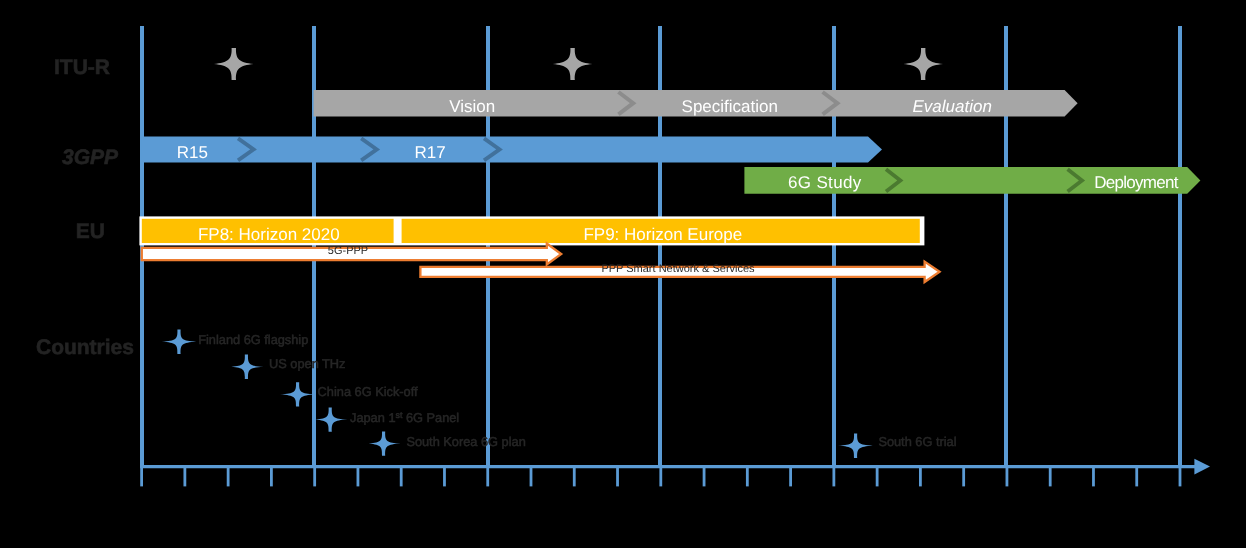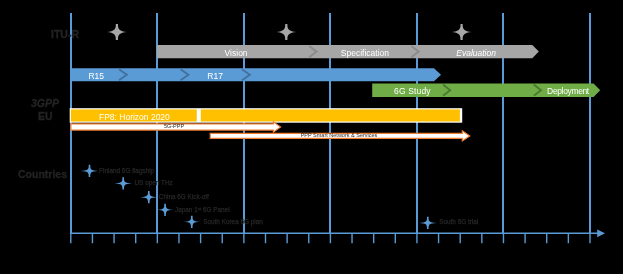--- a/index.html
+++ b/index.html
@@ -27,22 +27,22 @@
 <div id="root">
 
   <div class="gl" style="left:69.8px;"></div>
   <div class="gl" style="left:156.33px;"></div>
   <div class="gl" style="left:242.86px;"></div>
   <div class="gl" style="left:329.39px;"></div>
   <div class="gl" style="left:415.92px;"></div>
   <div class="gl" style="left:502.45px;"></div>
   <div class="gl" style="left:588.98px;"></div>
 
-  <div class="rowlabel" style="left:0;top:28.7px;width:55px;padding-left:24px;">ITU-R</div>
-  <div class="rowlabel" style="left:0;top:98px;width:59px;font-style:italic;">3GPP</div>
+  <div class="rowlabel" style="left:0;top:28.7px;width:55px;">ITU-R</div>
+  <div class="rowlabel" style="left:0;top:74px;width:59px;font-style:italic;">3GPP</div>
   <div class="rowlabel" style="left:0;top:110.8px;width:52.5px;">EU</div>
   <div class="rowlabel" style="left:0;top:168.9px;width:67px;">Countries</div>
 
   <svg style="left:0;top:0;" width="623" height="274">
     <g fill="#a6a6a6">
       <use href="#star4" x="116.9" y="32"></use>
       <use href="#star4" x="286.3" y="32"></use>
       <use href="#star4" x="461.6" y="32"></use>
     </g>
   </svg>
@@ -72,20 +72,21 @@
   </svg>
   <div class="barlabel" style="left:312.4px;top:87.4px;width:200px;letter-spacing:0.17px;">6G Study</div>
   <div class="barlabel" style="left:468.0px;top:87.4px;width:200px;letter-spacing:-0.36px;">Deployment</div>
 
   <svg style="left:0;top:0;" width="623" height="274">
     <rect x="69.7" y="108.2" width="392.5" height="14.5" fill="#ffffff"></rect>
     <rect x="70.9" y="109.4" width="125.9" height="12.1" fill="#ffc000"></rect>
     <rect x="200.8" y="109.4" width="259.1" height="12.1" fill="#ffc000"></rect>
   </svg>
   <div class="barlabel" style="left:34.4px;top:112.7px;width:200px;">FP8: Horizon 2020</div>
+  <div class="barlabel" style="left:231.4px;top:112.7px;width:200px;">FP9: Horizon Europe</div>
 
   <svg style="left:0;top:0;" width="623" height="274">
     <path fill="#ffffff" stroke="#ed7d31" stroke-width="1.15" d="M70.9,123.9 L273.4,123.9 L273.4,121.8 L280.6,127.0 L273.4,132.2 L273.4,130.1 L70.9,130.1 Z"></path>
     <path fill="#ffffff" stroke="#ed7d31" stroke-width="1.15" d="M210.2,133.4 L462.3,133.4 L462.3,130.8 L469.8,135.9 L462.3,141.0 L462.3,138.4 L210.2,138.4 Z"></path>
   </svg>
   <div class="arrowlabel" style="left:124px;top:123.2px;width:100px;text-align:center;">5G-PPP</div>
   <div class="arrowlabel" style="left:289px;top:132.4px;width:100px;text-align:center;">PPP Smart Network &amp; Services</div>
 
   <svg style="left:0;top:0;" width="623" height="274">
     <g fill="#5b9bd5">

